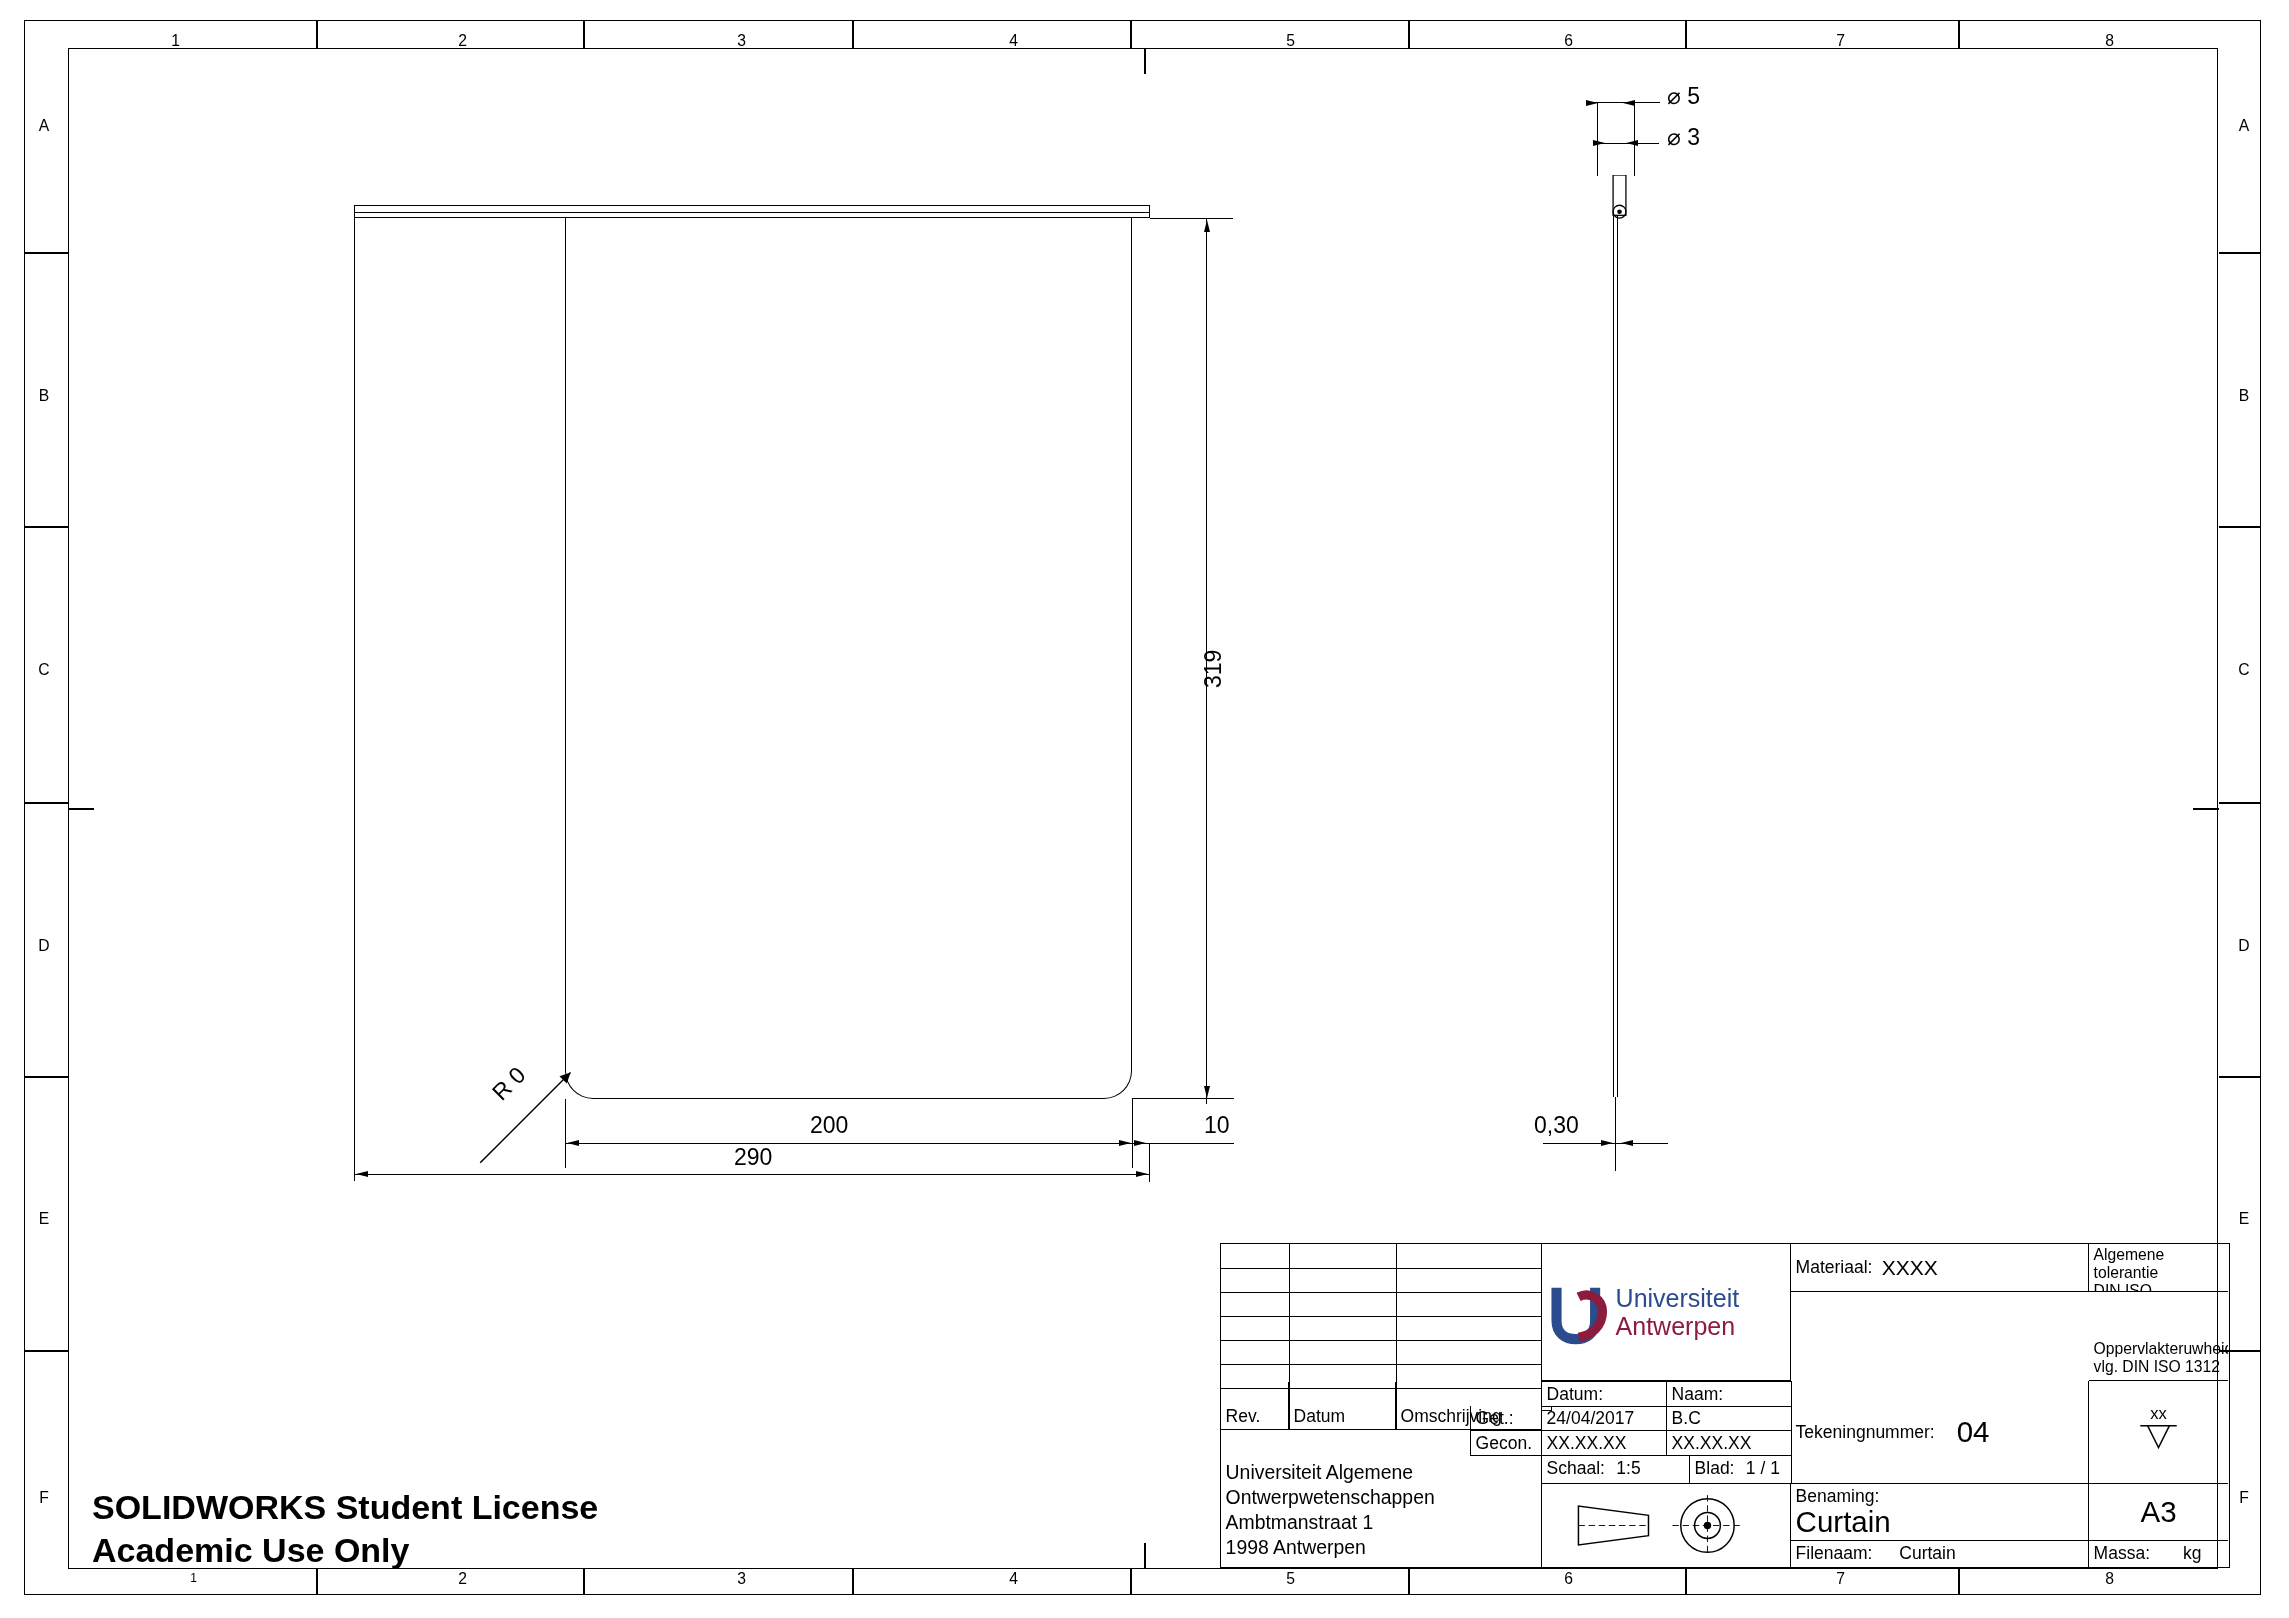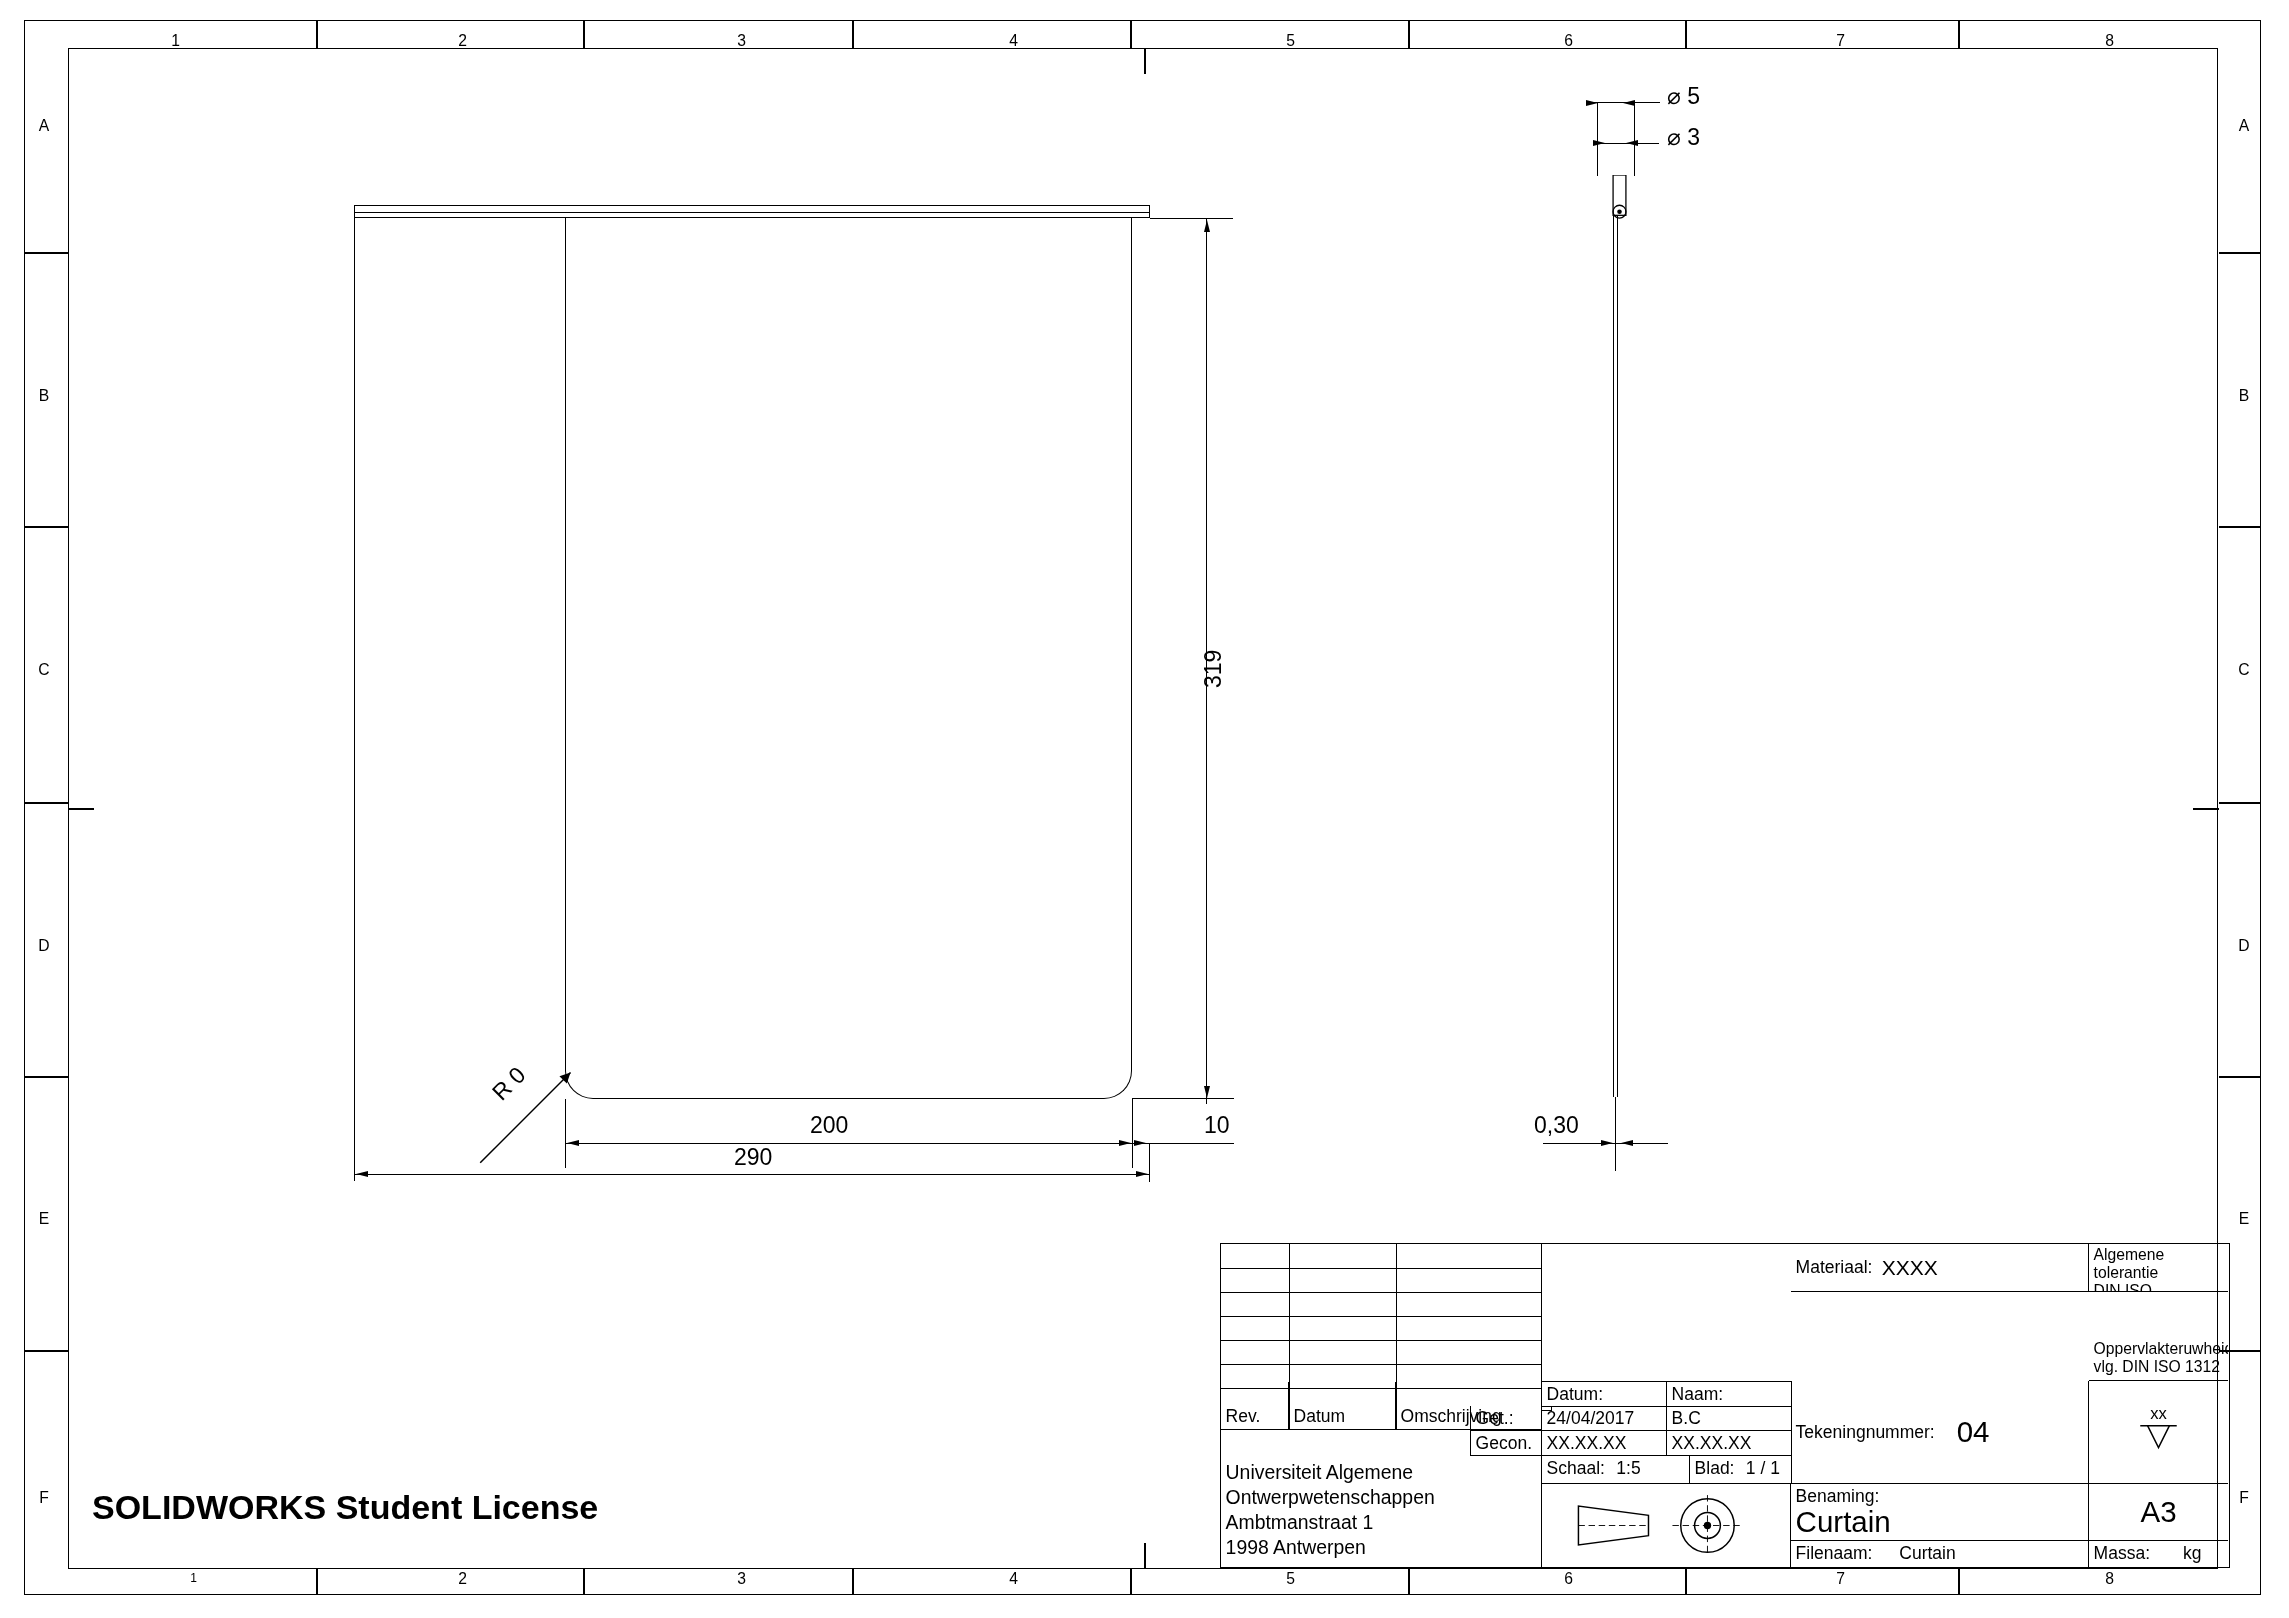--- a/index.html
+++ b/index.html
@@ -307,20 +307,30 @@
 
     <div class="cell br pad" style="left:0; top:186px; width:321px; height:137px; display:flex; align-items:flex-end; padding-bottom:7.4px;">
       <div style="line-height:1.28; font-size:19.4px;">
         <div>Universiteit Algemene</div>
         <div>Ontwerpwetenschappen</div>
         <div>Ambtmanstraat 1</div>
         <div>1998 Antwerpen</div>
       </div>
     </div>
 
+    <div class="cell br bb" style="left:321px; top:0; width:249px; height:137px; display:flex; align-items:center; padding-left:9.2px;">
+      <svg width="57" height="65" viewBox="0 0 62 70">
+        <path d="M6 8 L6 44 C6 58 16 64 27 64 C38 64 48 58 48 44 L48 8" fill="none" stroke="#2b4b8f" stroke-width="11" stroke-linecap="butt"></path>
+        <path d="M30 18 C42 12 56 20 56 34 C56 50 44 60 30 62" fill="none" stroke="#8d1b3d" stroke-width="10"></path>
+      </svg>
+      <div style="margin-left:7.4px; line-height:1.12;">
+        <div class="logo-text-top">Universiteit</div>
+        <div class="logo-text-bot">Antwerpen</div>
+      </div>
+    </div>
 
     <div class="cell br bb bt pad" style="left:321px; top:137px; width:125px; height:26px;">
       <span>Datum:</span>
     </div>
     <div class="cell br bb bt pad" style="left:446px; top:137px; width:125px; height:26px;">
       <span>Naam:</span>
     </div>
 
     <div class="cell br bb pad" style="left:321px; top:162px; width:0px; height:0;"></div>
     <div class="cell br bb pad" style="left:321px; top:162px; width:0; height:0;"></div>
@@ -411,16 +421,17 @@
     </div>
     <div class="cell pad" style="left:868px; top:297px; width:139px; height:28px; display:flex; justify-content:space-between;">
       <span>Massa:</span>
       <span style="margin-right:22px;">kg</span>
     </div>
 
   </div>
 
   <div id="watermark">
     <div>SOLIDWORKS Student License</div>
+    <div>Academic Use Only</div>
   </div>
 
 </div>
 
 
 </body></html>

